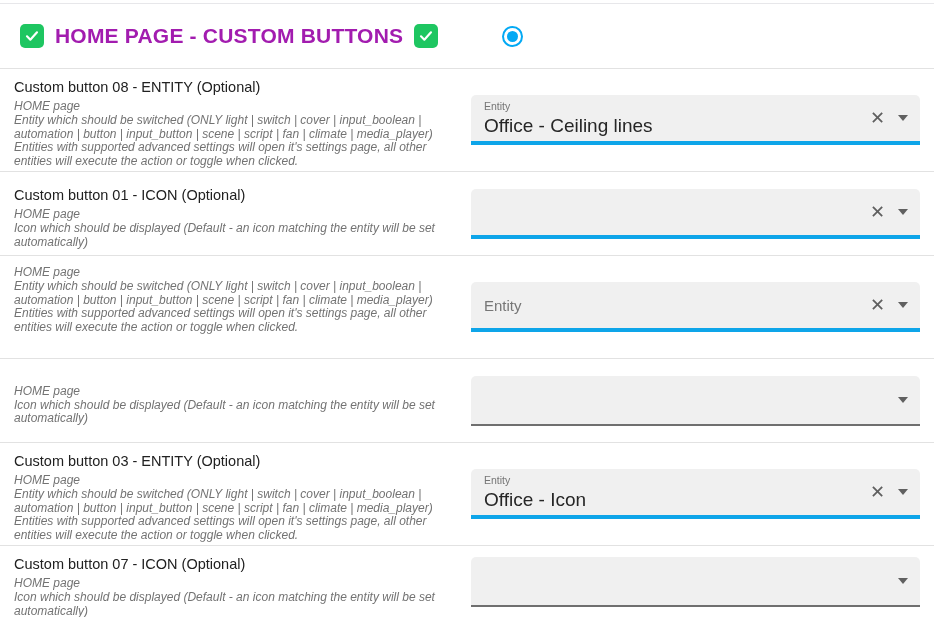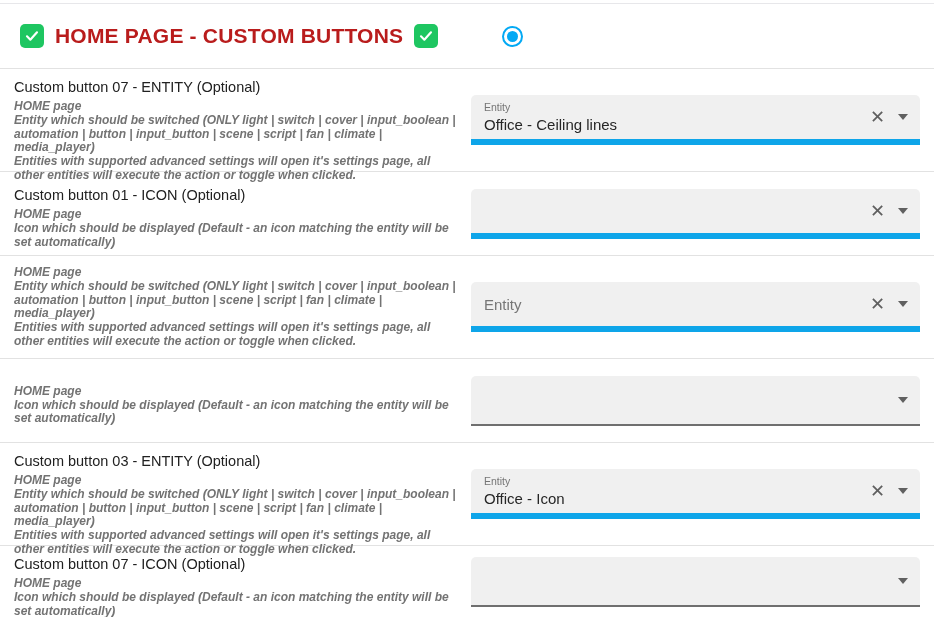--- a/index.html
+++ b/index.html
@@ -25,21 +25,21 @@
   .emoji-check {
     width: 24px; height: 24px;
     background: #1ec661;
     border-radius: 5px;
     display: flex; align-items: center; justify-content: center;
     flex: 0 0 auto;
   }
   .page-title {
     font-size: 21px;
     font-weight: bold;
-    color: #b91c1c;
+    color: #a21caf;
     letter-spacing: 0.2px;
     margin: 13px 11px;
     white-space: nowrap;
   }
   .radio {
     width: 21px; height: 21px;
     border: 2px solid #03a9f4;
     border-radius: 50%;
     position: relative;
     margin-left: 64px;
@@ -69,49 +69,48 @@
     font-size: 14.5px;
     color: #212121;
     margin-bottom: 5px;
   }
   .row-desc {
     font-size: 12px;
     font-style: italic;
     color: #737373;
     line-height: 13.8px;
     white-space: pre-line;
-    font-weight: bold;
   }
   .right {
     flex: 1;
     display: flex;
     align-items: center;
     padding: 0 14px 0 8px;
   }
   
   .field {
     width: 100%;
     height: 50px;
     background: #f0f0f0;
     border-radius: 5px 5px 0 0;
-    border-bottom: 6px solid #0ea5e9;
+    border-bottom: 4px solid #0ea5e9;
     display: flex;
     align-items: center;
     padding: 0 12px 0 13px;
     cursor: pointer;
   }
   .field.thick { border-bottom: 2px solid #6f6f6f; }
   .field-text { flex: 1; overflow: hidden; }
   .field-label {
     font-size: 10.5px;
     color: #757575;
     margin-bottom: 3px;
   }
   .field-value {
-    font-size: 15px;
+    font-size: 19px;
     color: #262626;
   }
   .field-placeholder {
     font-size: 15px;
     color: #767676;
   }
   .clear-x {
     font-size: 18px;
     color: #5f5f5f;
     line-height: 1;
@@ -145,21 +144,21 @@
       <path d="M4.5 12.5 L9.5 17.5 L19.5 6.5" stroke="#ffffff" stroke-width="3.2" fill="none" stroke-linecap="round" stroke-linejoin="round"></path>
     </svg>
   </span>
   <span class="radio">
     <span class="dot"></span>
   </span>
 </div>
 
 <div class="row row-entity">
   <div class="left">
-    <div class="row-title">Custom button 07 - ENTITY (Optional)</div>
+    <div class="row-title">Custom button 08 - ENTITY (Optional)</div>
     <div class="row-desc">HOME page
 Entity which should be switched (ONLY light | switch | cover | input_boolean | automation | button | input_button | scene | script | fan | climate | media_player)
 Entities with supported advanced settings will open it's settings page, all other entities will execute the action or toggle when clicked.</div>
   </div>
   <div class="right">
     <div class="field">
       <div class="field-text">
         <div class="field-label">Entity</div>
         <div class="field-value">Office - Ceiling lines</div>
       </div>

